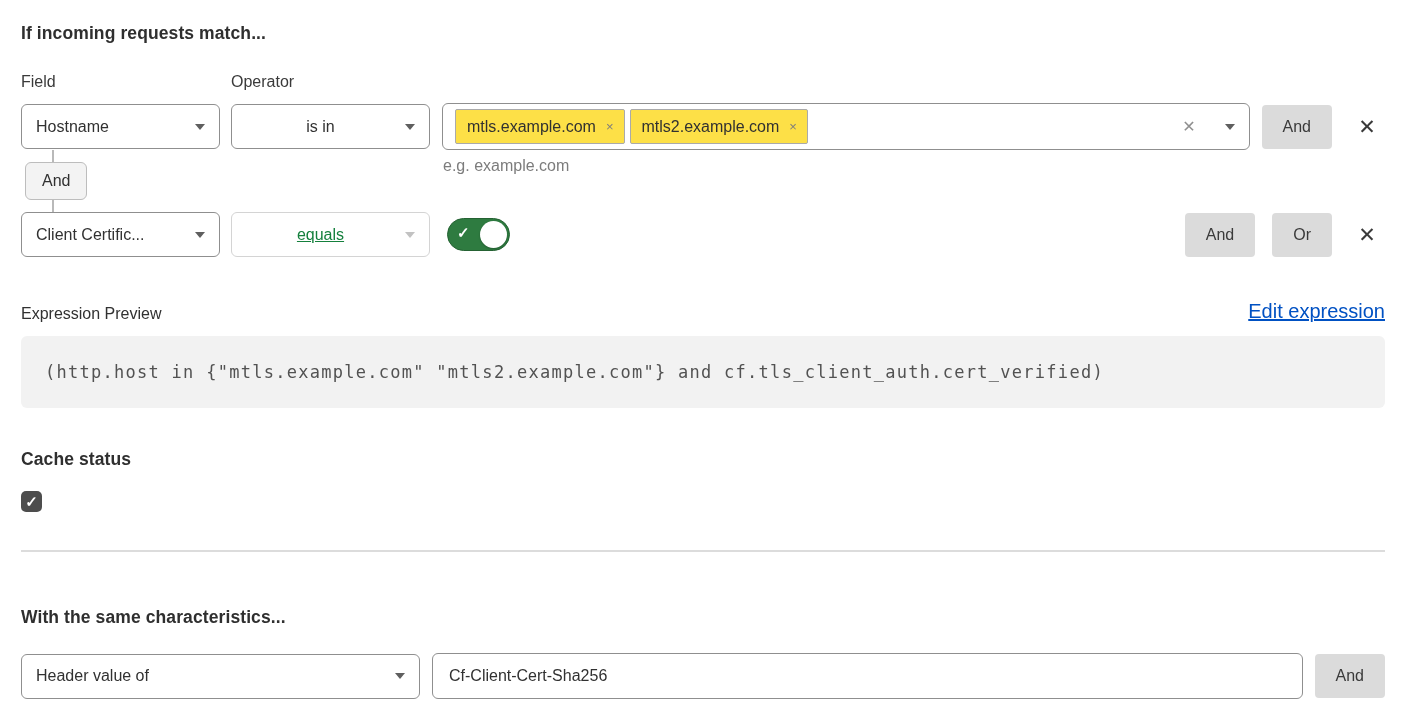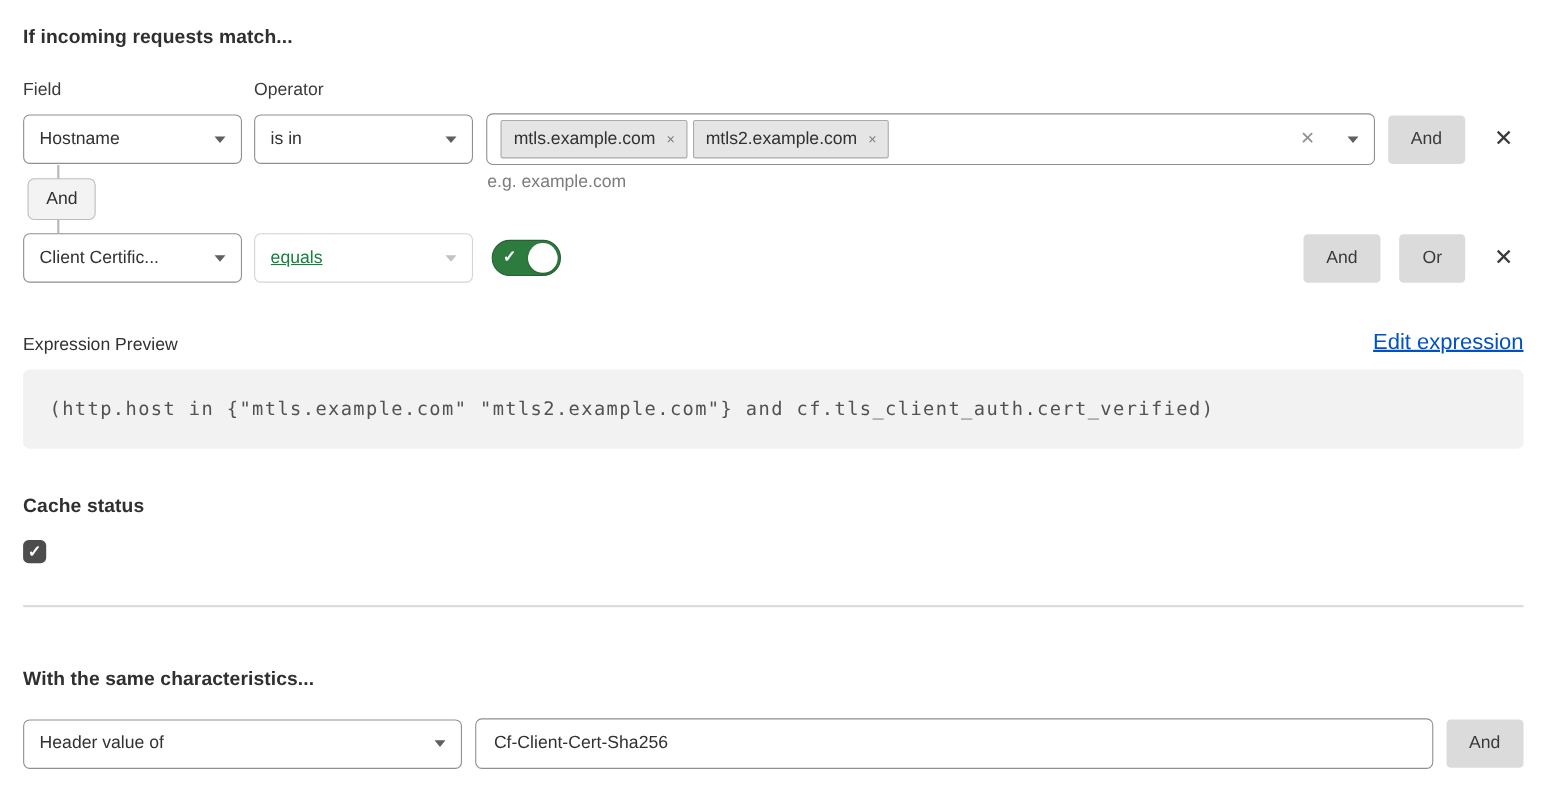--- a/index.html
+++ b/index.html
@@ -35,32 +35,32 @@
   .select .sel-text { flex: 1; white-space: nowrap; overflow: hidden; }
   .caret {
     width: 0; height: 0; margin-left: 10px;
     border-left: 5.5px solid transparent;
     border-right: 5.5px solid transparent;
     border-top: 6.5px solid #5f5f5f;
   }
   .select.disabled { border-color: #d4d4d4; color: #15803d; cursor: default; text-decoration: underline; }
   .select.disabled .caret { border-top-color: #c2c2c2; }
   .w200 { width: 199px; flex: none; }
-  .gap11 { margin-left: 11px; }
+  .gap11 { margin-left: 11px; text-align: center; }
 
   
   .value-box {
     flex: 1; height: 47px; margin-left: 12px;
     border: 1px solid #8f8f8f; border-radius: 6px;
     display: flex; align-items: center; padding: 0 14px 0 7px;
     background: #fff;
   }
   .tag {
     display: flex; align-items: center;
-    background: #e5e5e5; border: 1px solid #aaaaaa; border-radius: 2px;
+    background: #fde047; border: 1px solid #aaaaaa; border-radius: 2px;
     height: 35px; padding: 0 10px 0 11px; margin-left: 5px;
     font-size: 16px; color: #313131; white-space: nowrap;
   }
   .tag .tag-x {
     margin-left: 10px; font-size: 13px; color: #7d7d7d; cursor: pointer;
     line-height: 1;
   }
   .value-icons { margin-left: auto; display: flex; align-items: center; }
   .clear-x { font-size: 16px; color: #8f8f8f; cursor: pointer; margin-right: 19px; line-height: 1; }
 

